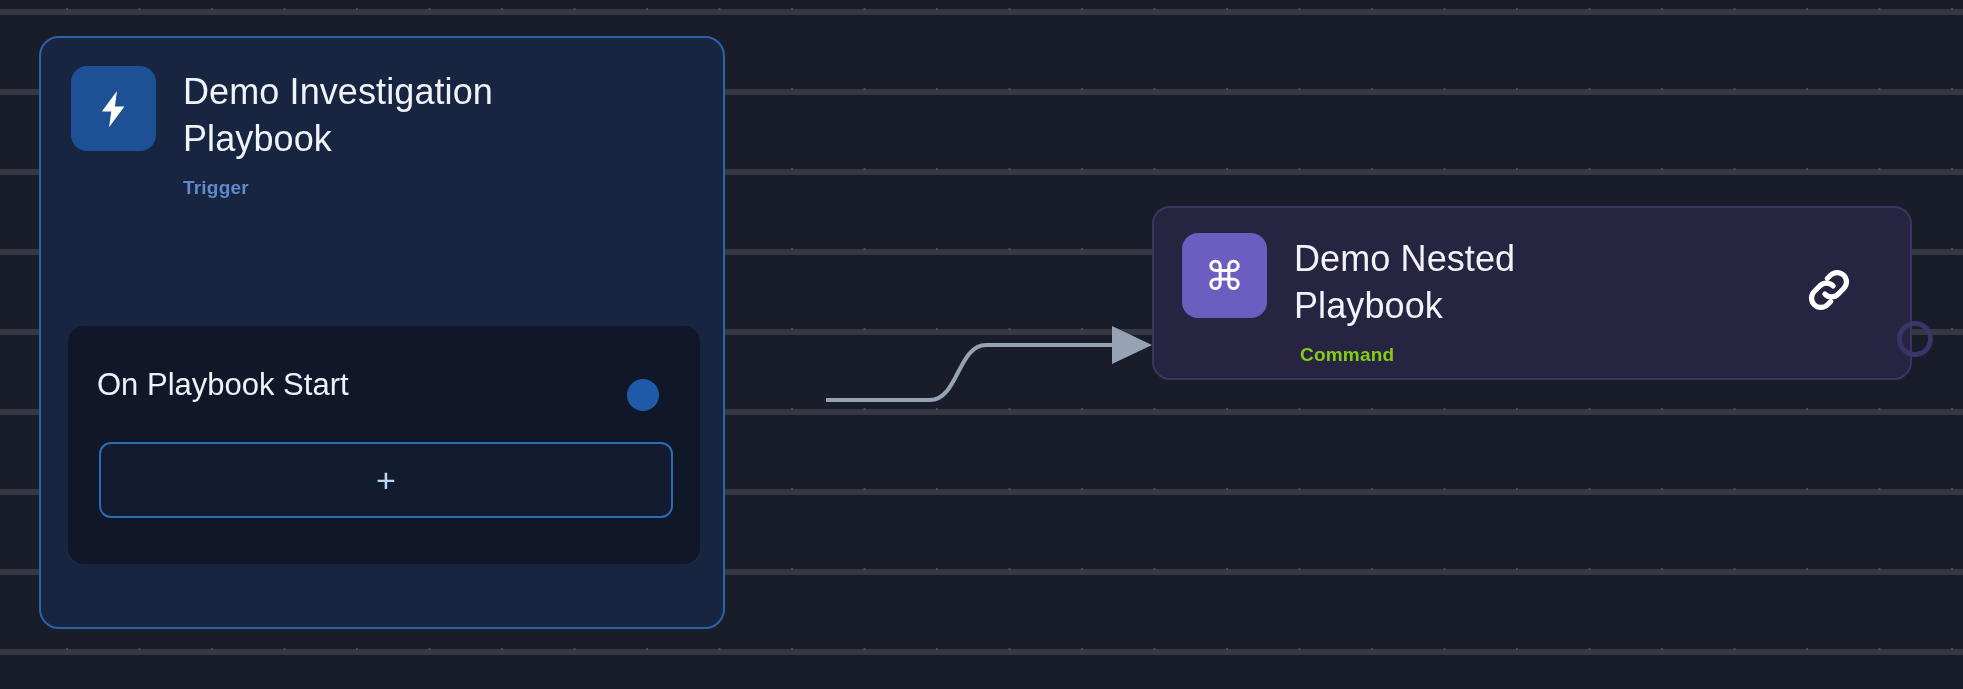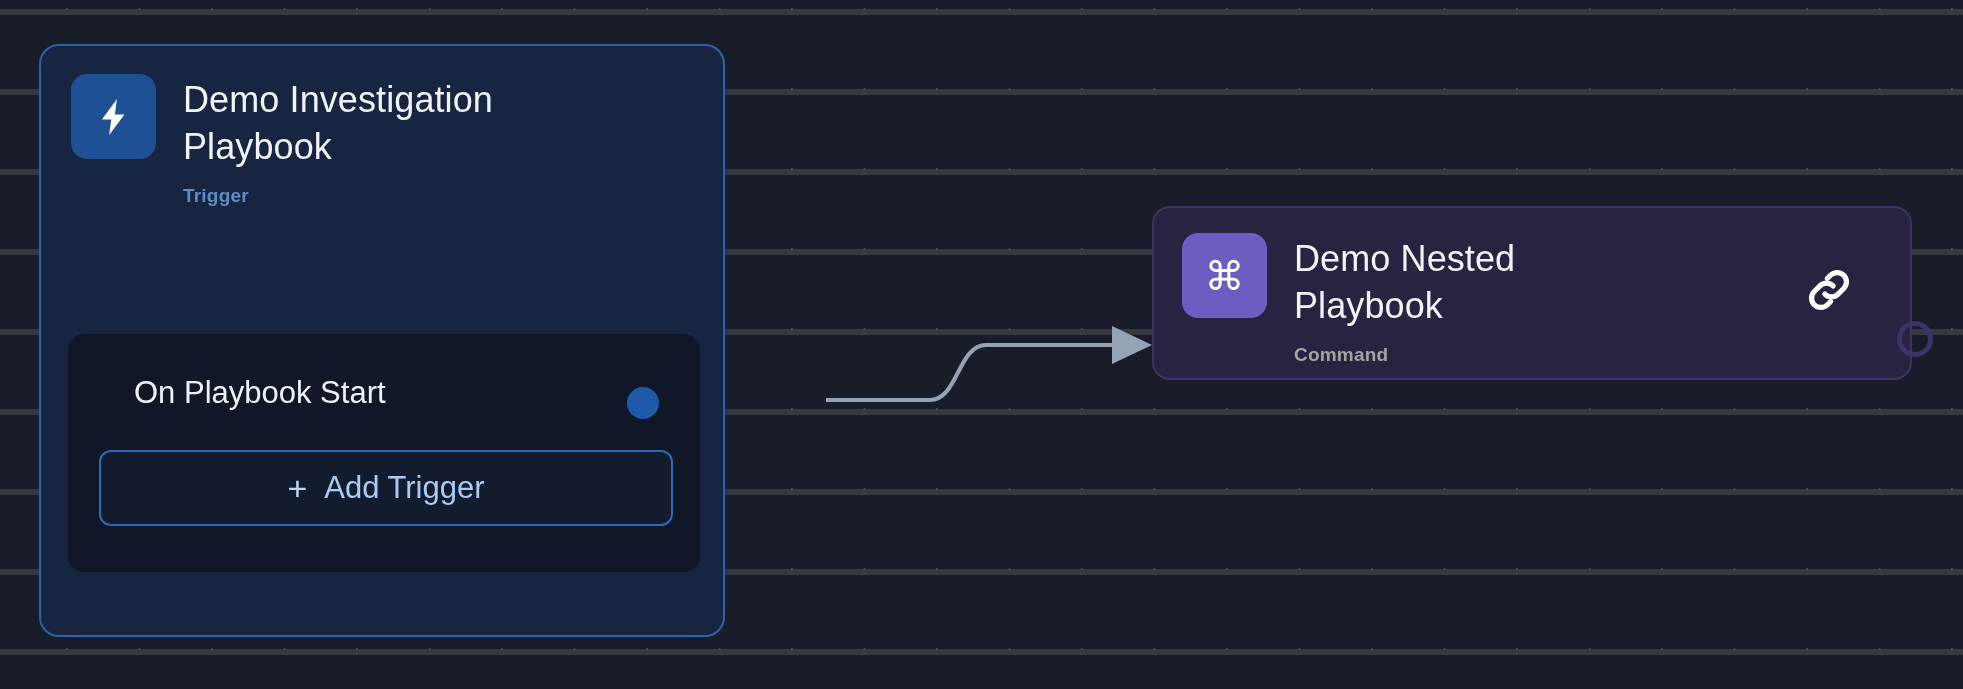--- a/index.html
+++ b/index.html
@@ -31,21 +31,21 @@
       radial-gradient(circle at 1px 3px, rgba(128,128,128,0.40) 0.9px, rgba(0,0,0,0) 1.6px);
     background-size: 72.5px 80px;
     background-position: 66px 6px;
     pointer-events: none;
   }
 
   
   .trigger-card {
     position: absolute;
     left: 39px;
-    top: 44px;
+    top: 36px;
     width: 686px;
     height: 593px;
     box-sizing: border-box;
     background: #172541;
     border: 2px solid #2a63a8;
     border-radius: 20px;
     overflow: hidden;
   }
   .trigger-head {
     display: flex;
@@ -73,40 +73,39 @@
     white-space: pre-line;
     letter-spacing: 0.1px;
   }
   .node-subtitle {
     font-size: 19px;
     font-weight: bold;
     margin-top: 15px;
     letter-spacing: 0.2px;
   }
   .sub-trigger { color: #5d8cc8; }
-  .sub-command { color: #a3a3a3; }
+  .sub-command { color: #84cc16; margin-left: 6px; }
 
   
   .trigger-body {
     position: absolute;
     left: 27px;
     top: 288px;
     width: 632px;
     height: 238px;
     background: #101728;
     border-radius: 16px;
   }
   .row-start {
     position: absolute;
     left: 29px;
     top: 42px;
     color: #eef2f8;
     font-size: 31px;
     line-height: 34px;
-    margin-left: 37px;
   }
   .port-dot {
     position: absolute;
     left: 559px;
     top: 53px;
     width: 32px;
     height: 32px;
     border-radius: 50%;
     background: #1f5aa8;
   }
@@ -210,21 +209,20 @@
       </div>
     </div>
 
     <div class="trigger-body">
       <div class="row-start">On Playbook Start</div>
 
       <div class="port-dot"></div>
 
       <div class="add-trigger-btn">
         <span class="plus-glyph">+</span>
-        <span>Add Trigger</span>
       </div>
     </div>
 
   </div>
 
   <div class="command-card">
 
     <div class="command-head">
       <div class="tile tile-purple">
         <span class="cmd-glyph">⌘</span>

